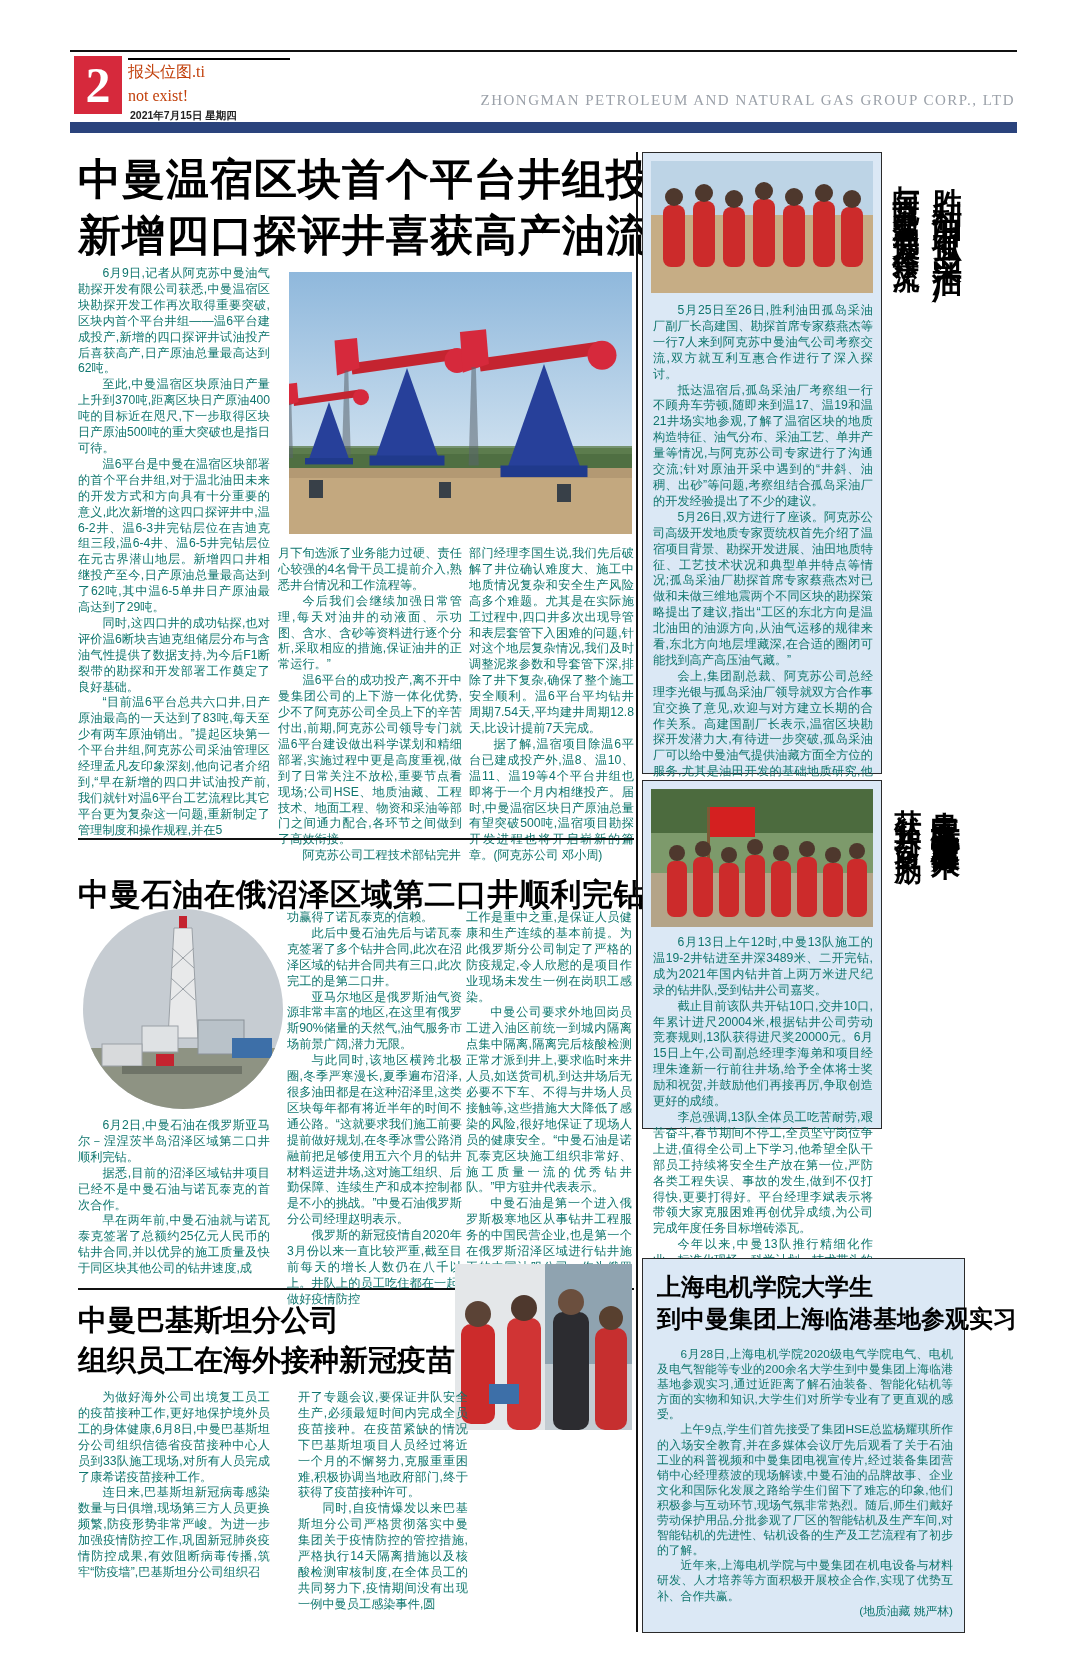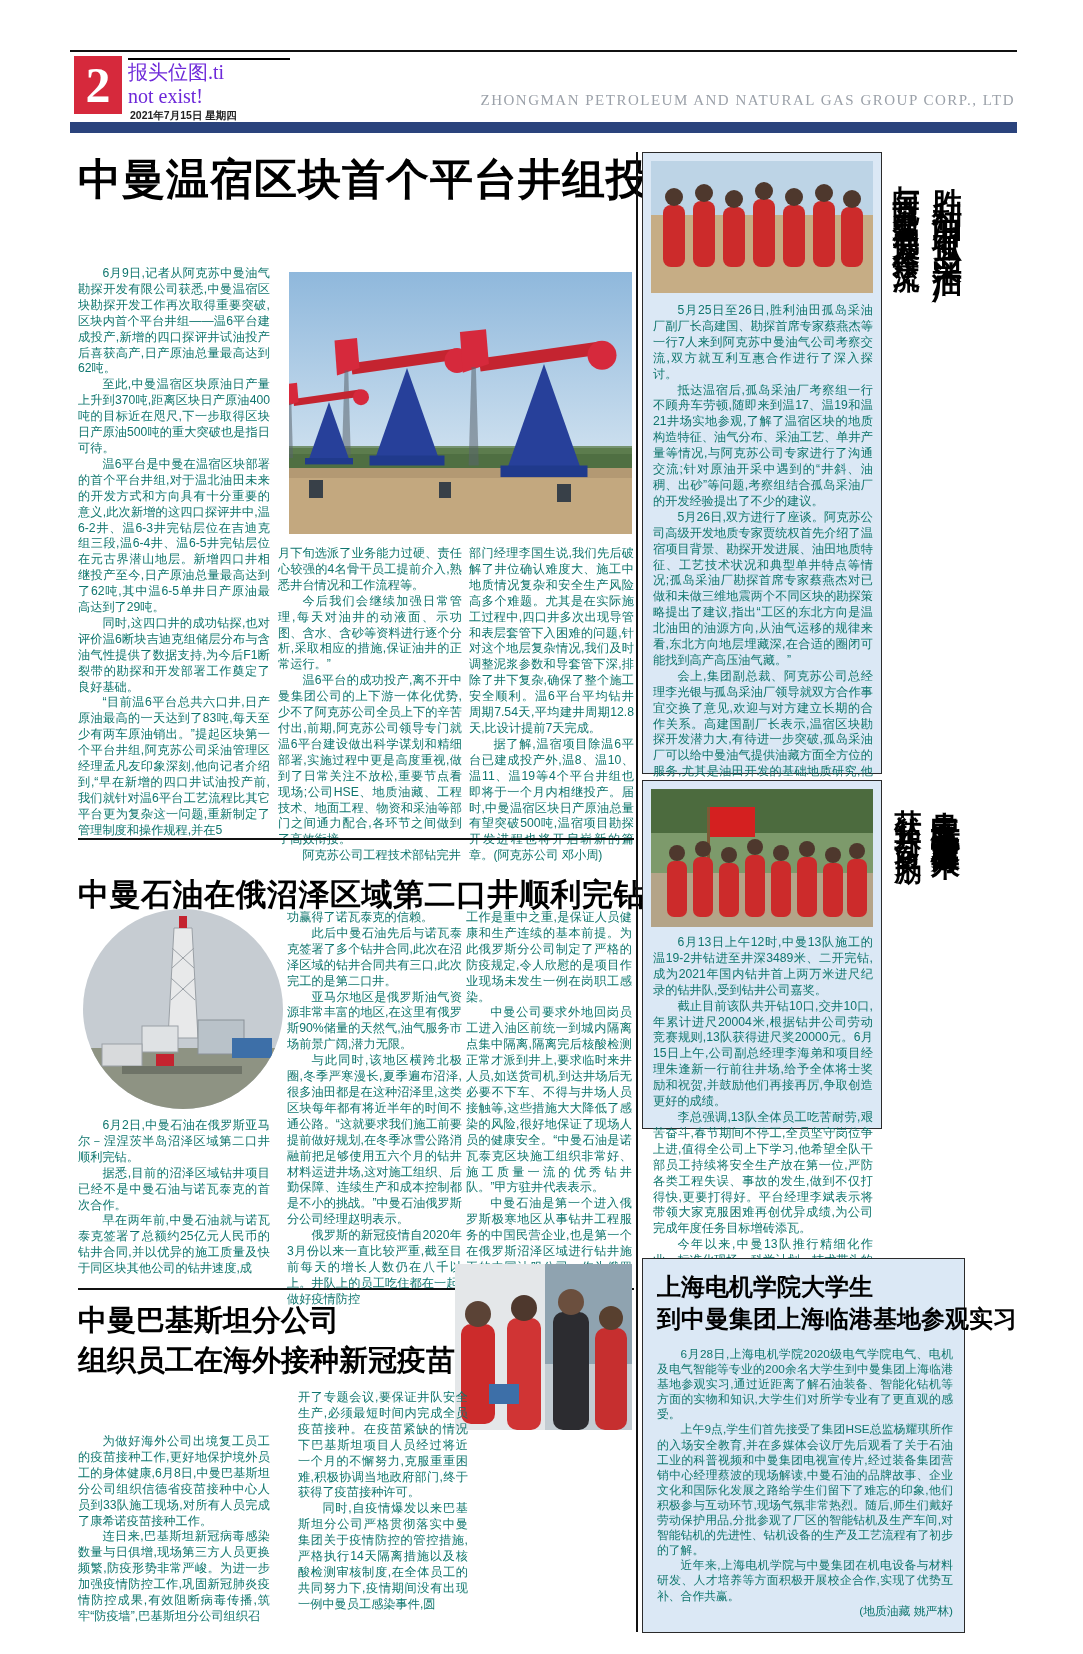--- a/index.html
+++ b/index.html
@@ -6,21 +6,21 @@
   .page{position:relative;width:1083px;height:1654px;background:#ffffff;
         font-family:"Liberation Sans",sans-serif;color:#161616;overflow:hidden;}
   .abs{position:absolute;}
 
   
   .top-rule{left:70px;top:50px;width:947px;height:2px;background:#111;}
   .pagenum{left:74px;top:56px;width:48px;height:58px;background:#d6293c;color:#fff;
            font-family:"Liberation Serif",serif;font-weight:bold;font-size:50px;
            line-height:58px;text-align:center;}
   .broken{left:128px;top:58px;width:162px;border-top:2px solid #000;
-          font-family:"Liberation Serif",serif;font-size:20px;line-height:24px;color:#6d28d9;}
+          font-family:"Liberation Serif",serif;font-size:16px;line-height:24px;color:#c2410c;}
   .date{left:130px;top:109px;font-size:10.5px;font-weight:bold;color:#222;}
   .masthead-en{left:430px;top:92px;width:585px;text-align:right;
                font-family:"Liberation Serif",serif;font-size:15px;color:#9ba1a9;
                letter-spacing:1.5px;white-space:nowrap;}
   .navy-bar{left:70px;top:122px;width:947px;height:11px;background:#2a437c;}
 
   
   .rule-h{height:2px;background:#111;}
   .rule-v{width:2px;background:#111;}
 
@@ -53,20 +53,21 @@
   <div class="abs pagenum">2</div>
   <div class="abs broken">
     <div>报头位图.ti</div>
     <div>not exist!</div>
   </div>
   <div class="abs date">2021年7月15日 星期四</div>
   <div class="abs masthead-en">ZHONGMAN PETROLEUM AND NATURAL GAS GROUP CORP., LTD</div>
   <div class="abs navy-bar"></div>
 
   <div class="abs hl-main" style="left:78px;top:152px;">中曼温宿区块首个平台井组投产</div>
+  <div class="abs hl-main" style="left:78px;top:208px;">新增四口探评井喜获高产油流</div>
 
   <div class="abs bt" style="left:78px;top:266px;width:192px;">
     <p>6月9日,记者从阿克苏中曼油气勘探开发有限公司获悉,中曼温宿区块勘探开发工作再次取得重要突破,区块内首个平台井组——温6平台建成投产,新增的四口探评井试油投产后喜获高产,日产原油总量最高达到62吨。</p>
     <p>至此,中曼温宿区块原油日产量上升到370吨,距离区块日产原油400吨的目标近在咫尺,下一步取得区块日产原油500吨的重大突破也是指日可待。</p>
     <p>温6平台是中曼在温宿区块部署的首个平台井组,对于温北油田未来的开发方式和方向具有十分重要的意义,此次新增的这四口探评井中,温6-2井、温6-3井完钻层位在吉迪克组三段,温6-4井、温6-5井完钻层位在元古界潜山地层。新增四口井相继投产至今,日产原油总量最高达到了62吨,其中温6-5单井日产原油最高达到了29吨。</p>
     <p>同时,这四口井的成功钻探,也对评价温6断块吉迪克组储层分布与含油气性提供了数据支持,为今后F1断裂带的勘探和开发部署工作奠定了良好基础。</p>
     <p>“目前温6平台总共六口井,日产原油最高的一天达到了83吨,每天至少有两车原油销出。”提起区块第一个平台井组,阿克苏公司采油管理区经理孟凡友印象深刻,他向记者介绍到,“早在新增的四口井试油投产前,我们就针对温6平台工艺流程比其它平台更为复杂这一问题,重新制定了管理制度和操作规程,并在5</p>
   </div>
 
   <svg class="abs photo" style="left:289px;top:272px;" width="343" height="262" viewBox="0 0 343 262">
@@ -165,21 +166,21 @@
     <circle cx="23" cy="50" r="13" fill="#5b4336"></circle>
     <rect x="52" y="54" width="34" height="112" rx="10" fill="#d03434"></rect>
     <circle cx="69" cy="44" r="13" fill="#4e382d"></circle>
     <rect x="98" y="48" width="36" height="118" rx="10" fill="#2c2c30"></rect>
     <circle cx="116" cy="38" r="13" fill="#6b4f3e"></circle>
     <rect x="140" y="64" width="32" height="102" rx="10" fill="#c62f2f"></rect>
     <circle cx="156" cy="54" r="12" fill="#58402f"></circle>
     <rect x="34" y="120" width="30" height="20" fill="#3d6fa8"></rect>
   </svg>
 
-  <div class="abs bt" style="left:78px;top:1390px;width:192px;margin-top:44px;">
+  <div class="abs bt" style="left:78px;top:1390px;width:192px;">
     <p>为做好海外公司出境复工员工的疫苗接种工作,更好地保护境外员工的身体健康,6月8日,中曼巴基斯坦分公司组织信德省疫苗接种中心人员到33队施工现场,对所有人员完成了康希诺疫苗接种工作。</p>
     <p>连日来,巴基斯坦新冠病毒感染数量与日俱增,现场第三方人员更换频繁,防疫形势非常严峻。为进一步加强疫情防控工作,巩固新冠肺炎疫情防控成果,有效阻断病毒传播,筑牢“防疫墙”,巴基斯坦分公司组织召</p>
   </div>
   <div class="abs bt" style="left:278px;top:1390px;width:170px;margin-left:20px;">
     <p class="cont">开了专题会议,要保证井队安全生产,必须最短时间内完成全员疫苗接种。在疫苗紧缺的情况下巴基斯坦项目人员经过将近一个月的不懈努力,克服重重困难,积极协调当地政府部门,终于获得了疫苗接种许可。</p>
     <p>同时,自疫情爆发以来巴基斯坦分公司严格贯彻落实中曼集团关于疫情防控的管控措施,严格执行14天隔离措施以及核酸检测审核制度,在全体员工的共同努力下,疫情期间没有出现一例中曼员工感染事件,圆</p>
   </div>
 
   <div class="abs rule-v" style="left:636px;top:152px;height:1480px;"></div>
 

